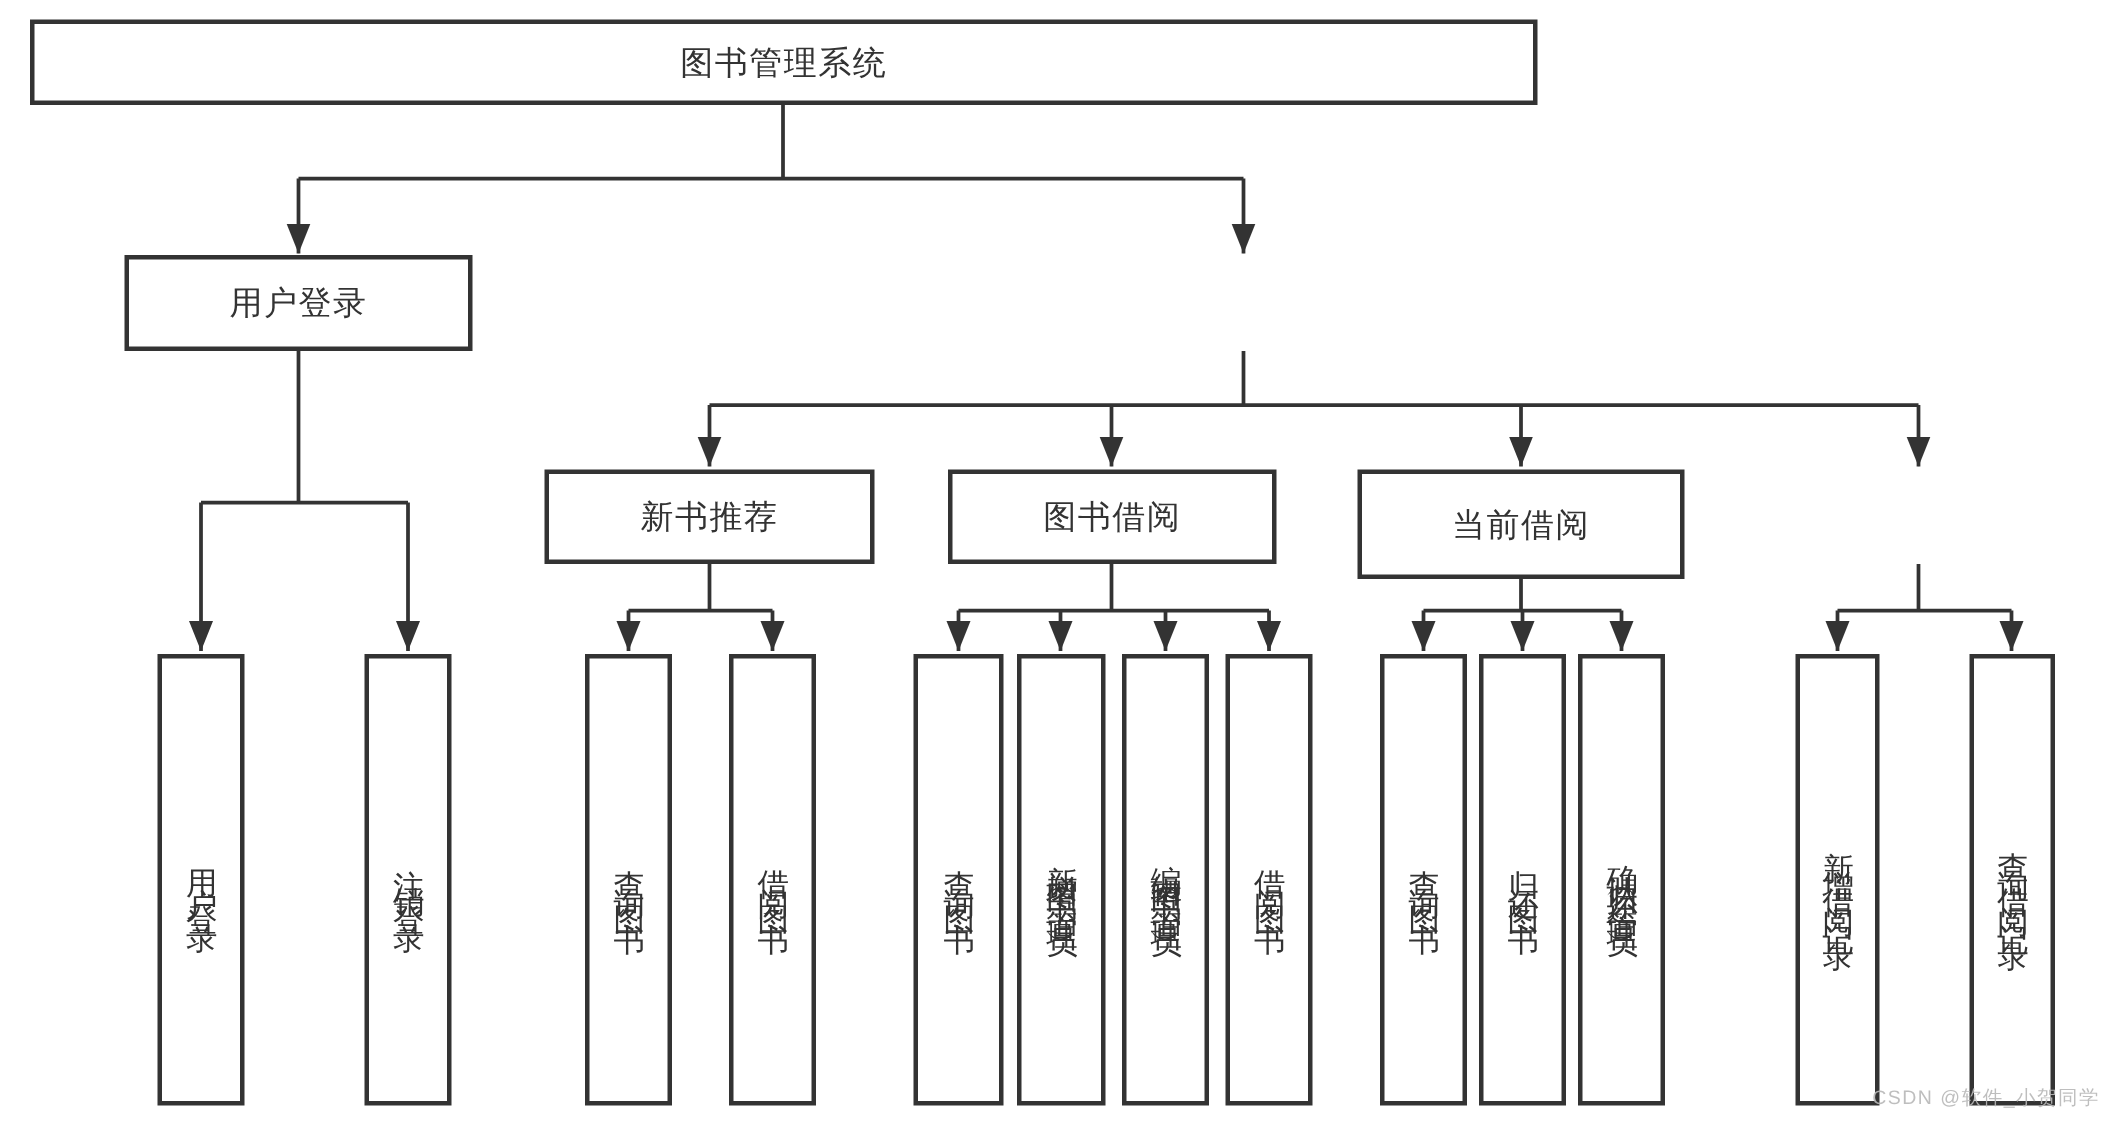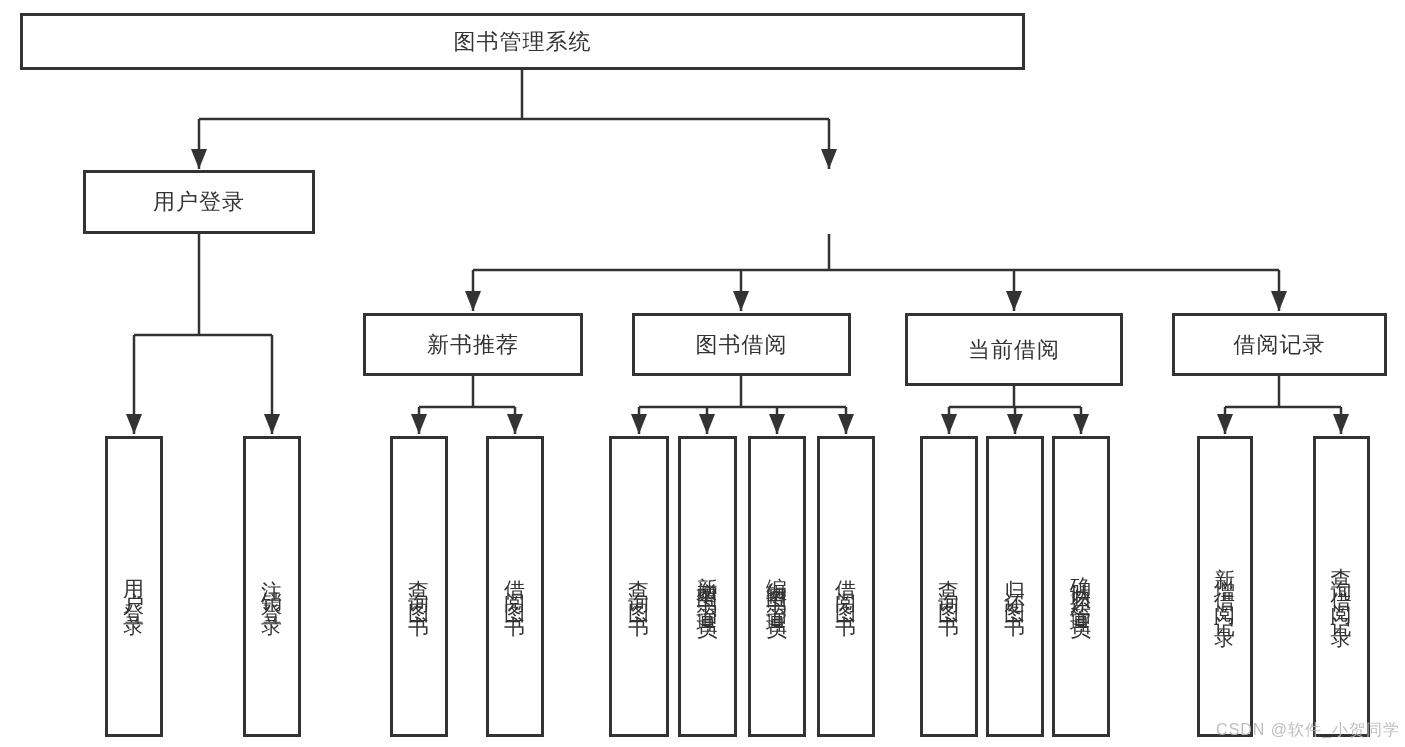--- a/index.html
+++ b/index.html
@@ -33,21 +33,21 @@
   .leaf{
     writing-mode:vertical-rl;
     font-size:21px;
     letter-spacing:12px;
     line-height:1;
   }
   .leaf.long{letter-spacing:6px;}
   #watermark{
     position:absolute;
     right:5px;bottom:6px;
-    font-size:16px;
+    font-size:13px;
     color:var(--watermark);
     letter-spacing:1px;
     white-space:nowrap;
     z-index:10;
     opacity:.9;
   }
 </style>
 </head>
 <body>
 
@@ -101,21 +101,20 @@
     <path class="cline" d="M1341,407 V434" marker-end="url(#arrow)"></path>
   </svg>
 
   <div class="node h-node" style="left:20px;top:13px;width:1005px;height:57px">图书管理系统</div>
 
   <div class="node h-node" style="left:83px;top:170px;width:232px;height:64px">用户登录</div>
 
   <div class="node h-node" style="left:363px;top:313px;width:220px;height:63px">新书推荐</div>
   <div class="node h-node" style="left:632px;top:313px;width:219px;height:63px">图书借阅</div>
   <div class="node h-node" style="left:905px;top:313px;width:218px;height:73px">当前借阅</div>
-  <div class="node h-node" style="left:1172px;top:313px;width:215px;height:63px">借阅记录</div>
 
   <div class="node leaf" style="left:105px;top:436px;width:58px;height:301px">用户登录</div>
   <div class="node leaf" style="left:243px;top:436px;width:58px;height:301px">注销登录</div>
 
   <div class="node leaf" style="left:390px;top:436px;width:58px;height:301px">查询图书</div>
   <div class="node leaf" style="left:486px;top:436px;width:58px;height:301px">借阅图书</div>
 
   <div class="node leaf" style="left:609px;top:436px;width:60px;height:301px">查询图书</div>
   <div class="node leaf long" style="left:678px;top:436px;width:59px;height:301px">新增图书（管理员）</div>
   <div class="node leaf long" style="left:748px;top:436px;width:58px;height:301px">编辑图书（管理员）</div>

